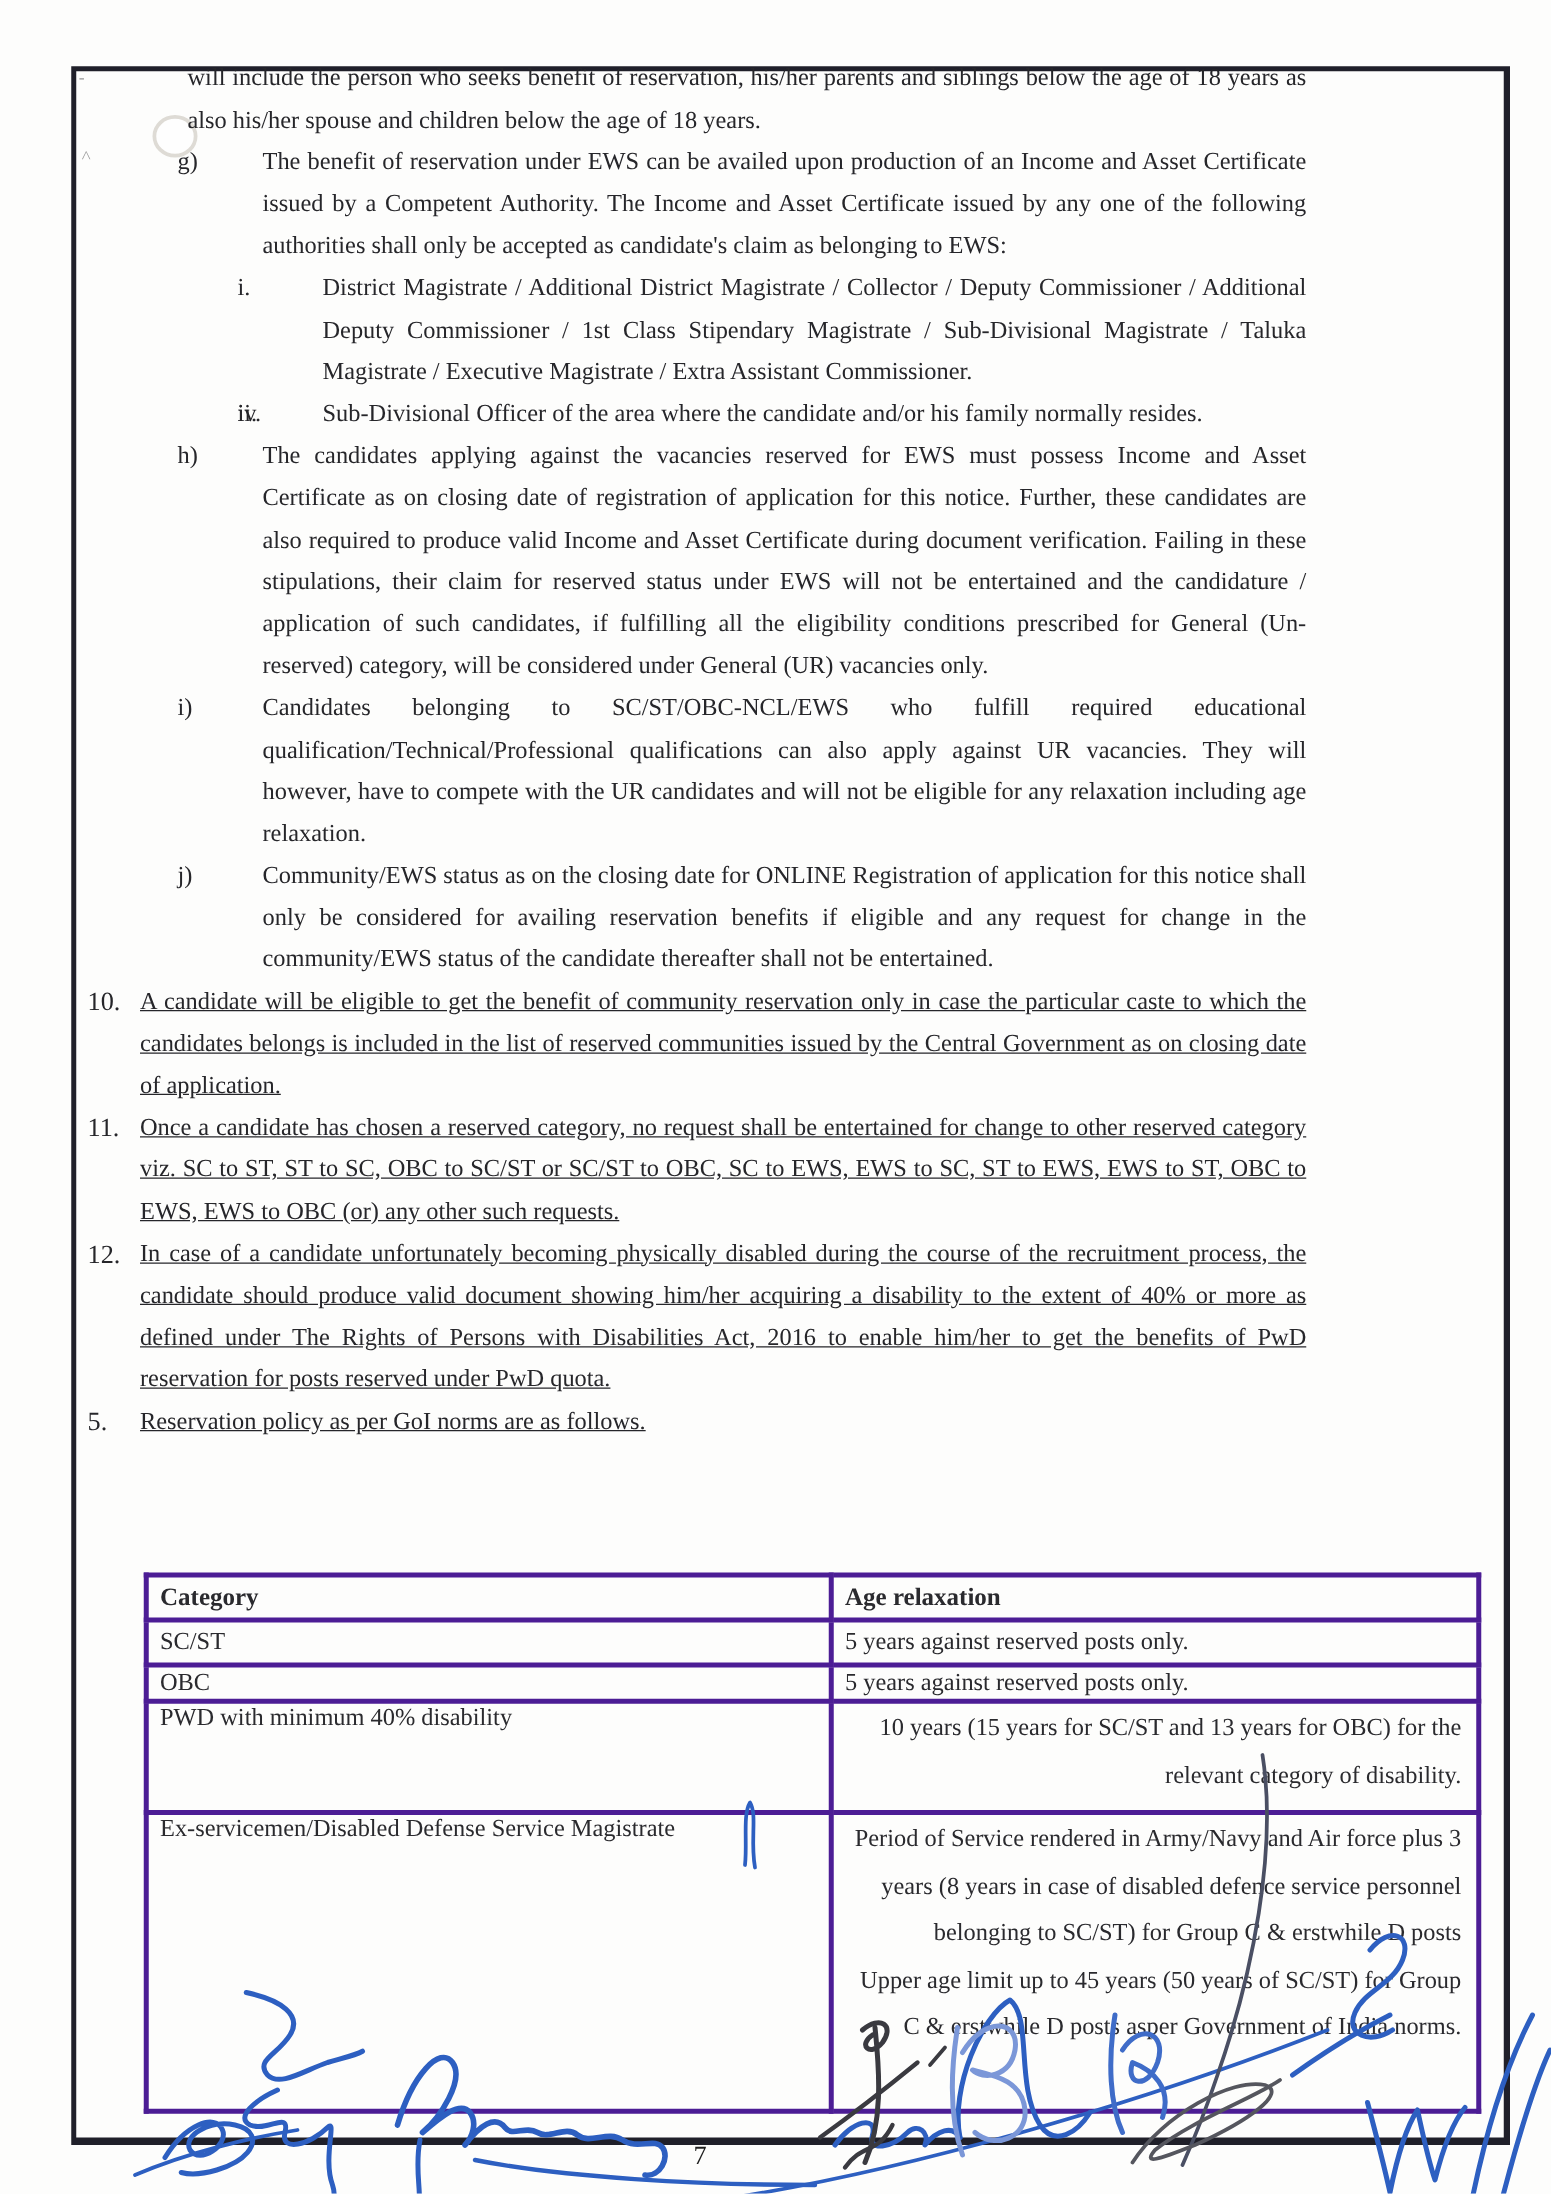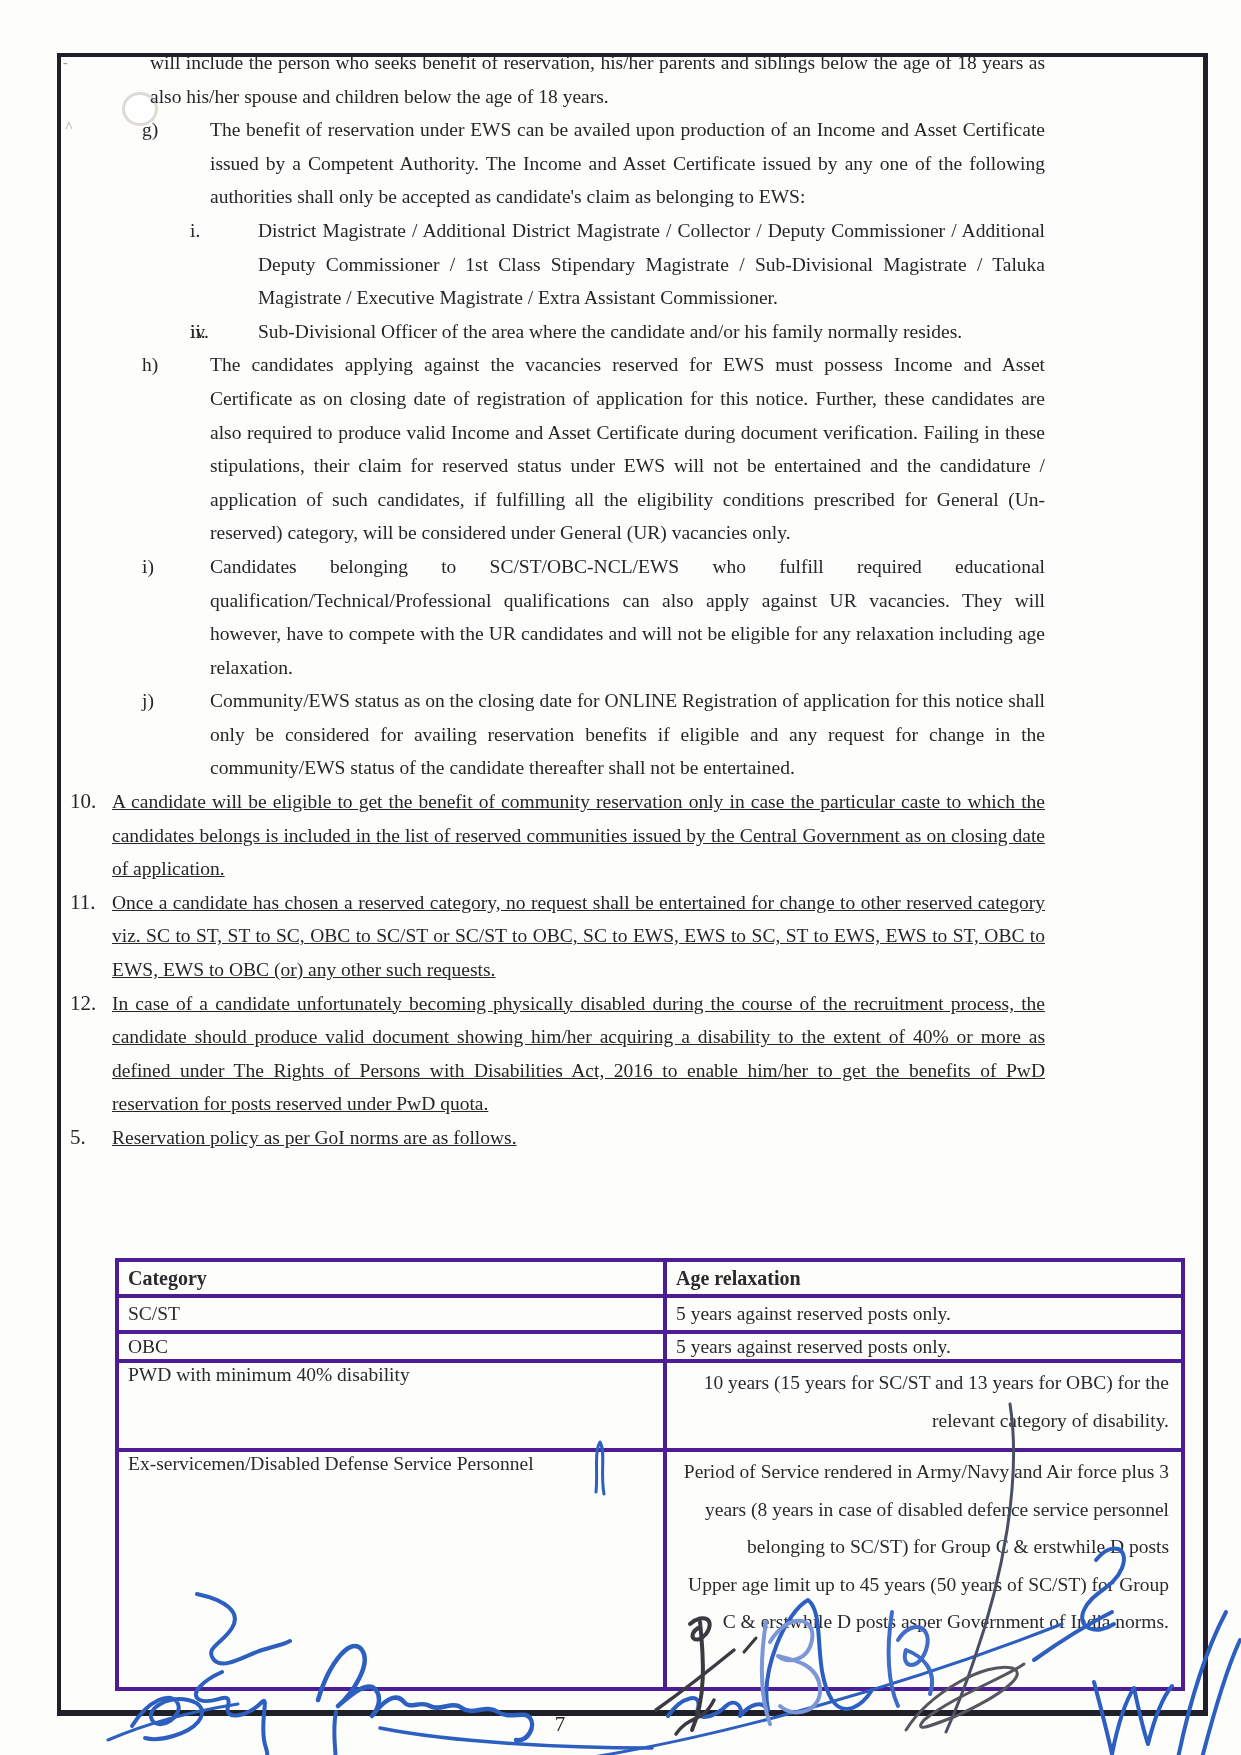--- a/index.html
+++ b/index.html
@@ -131,21 +131,21 @@
     <td>OBC</td>
     <td>5 years against reserved posts only.</td>
   </tr>
   <tr class="r2">
     <td>PWD with minimum 40% disability</td>
     <td>
       <p class="cellp">10 years (15 years for SC/ST and 13 years for OBC) for the relevant category of disability.</p>
     </td>
   </tr>
   <tr class="r3">
-    <td>Ex-servicemen/Disabled Defense Service Personnel</td>
+    <td>Ex-servicemen/Disabled Defense Service Magistrate</td>
     <td>
       <p class="cellp">Period of Service rendered in Army/Navy and Air force plus 3 years (8 years in case of disabled defence service personnel belonging to SC/ST) for Group C &amp; erstwhile D posts</p>
       <p class="cellp">Upper age limit up to 45 years (50 years of SC/ST) for Group C &amp; erstwhile D posts asper Government of India norms.</p>
     </td>
   </tr>
 </tbody>
   </table>
 
 <div class="pagenum">7</div>
 

